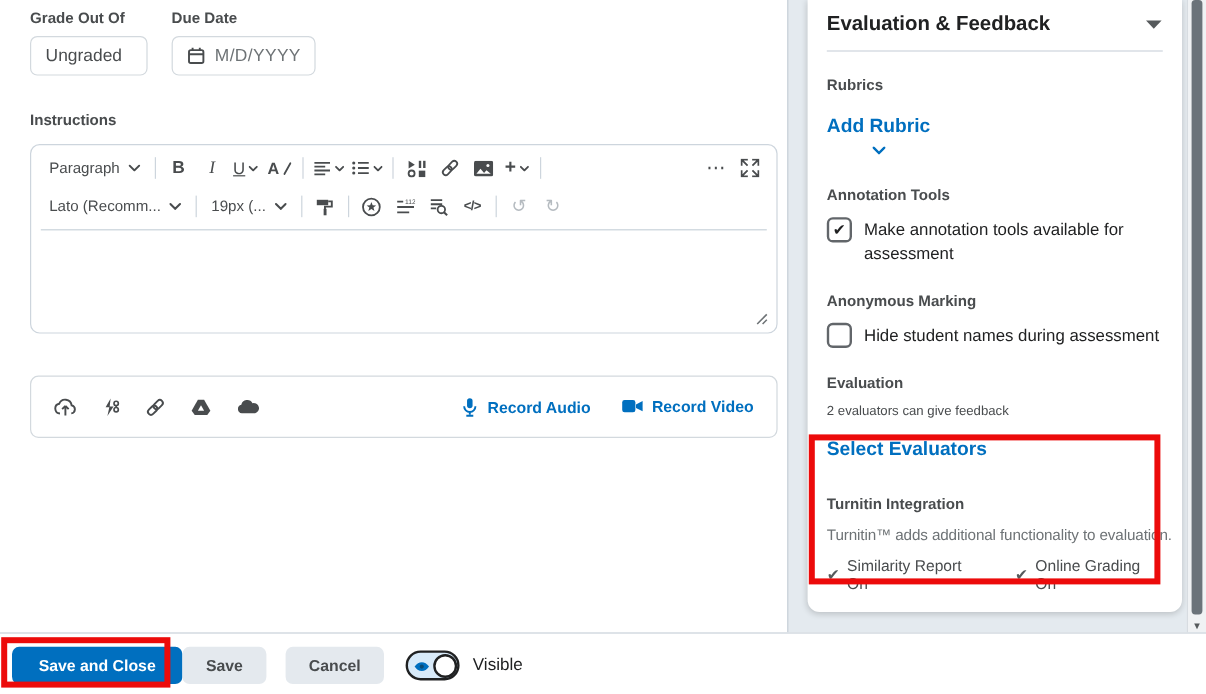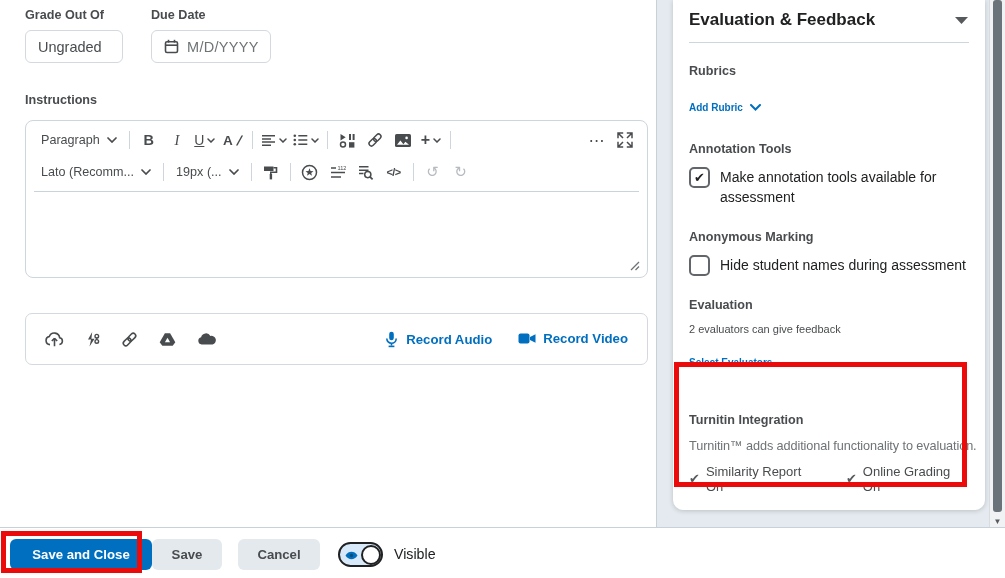--- a/index.html
+++ b/index.html
@@ -2,21 +2,21 @@
 <html><head>
 <meta charset="utf-8">
 <style>
   * { box-sizing: border-box; margin: 0; padding: 0; }
   html,body { background:#fff; }
   body { font-family: "Liberation Sans", "DejaVu Sans", sans-serif; }
   .page { position: relative; width: 1005px; height: 578px; background:#fff; overflow: hidden; }
 
   
   .main { position:absolute; left:0; top:0; width:656px; height:527px; padding:8px 0 0 25px; }
-  .field-row { display:flex; gap:28px; }
+  .field-row { display:flex; gap:20px; }
   .field-label { font-size:12.6px; font-weight:bold; color:#494c4e; margin-bottom:8px; }
   .input-box { height:33px; border:1px solid #d3d9de; border-radius:6px; background:#fff;
                display:flex; align-items:center; padding:0 12px; font-size:14.5px; color:#494c4e; }
   .grade-box { width:98px; }
   .date-box { width:120px; gap:8px; }
   .placeholder { color:#6e7376; letter-spacing:.3px; }
   .instructions-label { margin-top:30px; }
 
   
   .editor { margin-top:13px; width:623px; height:158px; border:1px solid #cdd5dd; border-radius:8px;
@@ -52,33 +52,33 @@
 
   
   .right-region { position:absolute; left:656px; top:0; width:349px; height:527px;
                   background:#e4eaef; border-left:1px solid #c8d0d8; }
   .panel-card { position:absolute; left:16px; right:20px; top:0; bottom:17px; background:#fff;
                 border-radius:0 0 10px 10px; box-shadow:0 1px 5px rgba(0,0,0,.18); padding:0 16px; overflow:hidden; }
   .panel-header { display:flex; align-items:center; justify-content:space-between; padding-top:10px; }
   .panel-title { font-size:17px; font-weight:bold; color:#202122; }
   .panel-divider { border-top:1px solid #cdd5dd; margin-top:12px; }
   .sec-heading { font-size:12.6px; font-weight:bold; color:#494c4e; }
-  .link { font-size:10px; font-weight:bold; color:#006fbf; cursor:pointer; display:inline-flex; align-items:center; gap:7px; }
+  .link { font-size:16px; font-weight:bold; color:#006fbf; cursor:pointer; display:inline-flex; align-items:center; gap:7px;flex-direction:column; }
   .cb-row { display:flex; align-items:flex-start; gap:10px; }
   .checkbox { width:21px; height:21px; border:2px solid #62666a; border-radius:5px; background:#fff;
               display:flex; align-items:center; justify-content:center; flex:none;
               font-size:13px; color:#202122; font-weight:bold; cursor:pointer; }
   .cb-label { font-size:14px; color:#202122; line-height:1.45; max-width:272px; }
   .status-text { font-size:11px; color:#494c4e; }
   .tt-desc { font-size:12.7px; color:#6e7376; white-space:nowrap; letter-spacing:-0.1px; }
   .tt-checks { display:flex; gap:26px; font-size:13px; color:#494c4e; }
   .tt-check-item { display:flex; align-items:center; gap:6px; }
   .tt-tick { color:#565a5c; font-size:13px; font-weight:bold; }
   .mt21{margin-top:21px}.mt19{margin-top:19px}.mt27{margin-top:27px}.mt11{margin-top:11px}
-  .mt22{margin-top:22px}.mt17{margin-top:17px}.mt29{margin-top:43px}.mt12{margin-top:12px}.mt15{margin-top:15px}
+  .mt22{margin-top:22px}.mt17{margin-top:17px}.mt29{margin-top:29px}.mt12{margin-top:12px}.mt15{margin-top:15px}
 
   
   .v-scrollbar { position:absolute; right:0; top:0; width:16px; height:527px; background:#f0f2f4;
                  border-left:1px solid #d7dce1; }
   .v-thumb { position:absolute; left:3px; right:3px; top:0; height:512px; background:#6b737a; border-radius:3px; }
   .v-arrow { position:absolute; bottom:1px; left:0; right:0; text-align:center; font-size:8px; color:#565a5c; }
 
   
   .annotation { position:absolute; border:5px solid #ec0b0b; pointer-events:none; }
   .ann-turnitin { left:674px; top:362px; width:293px; height:125px; }

